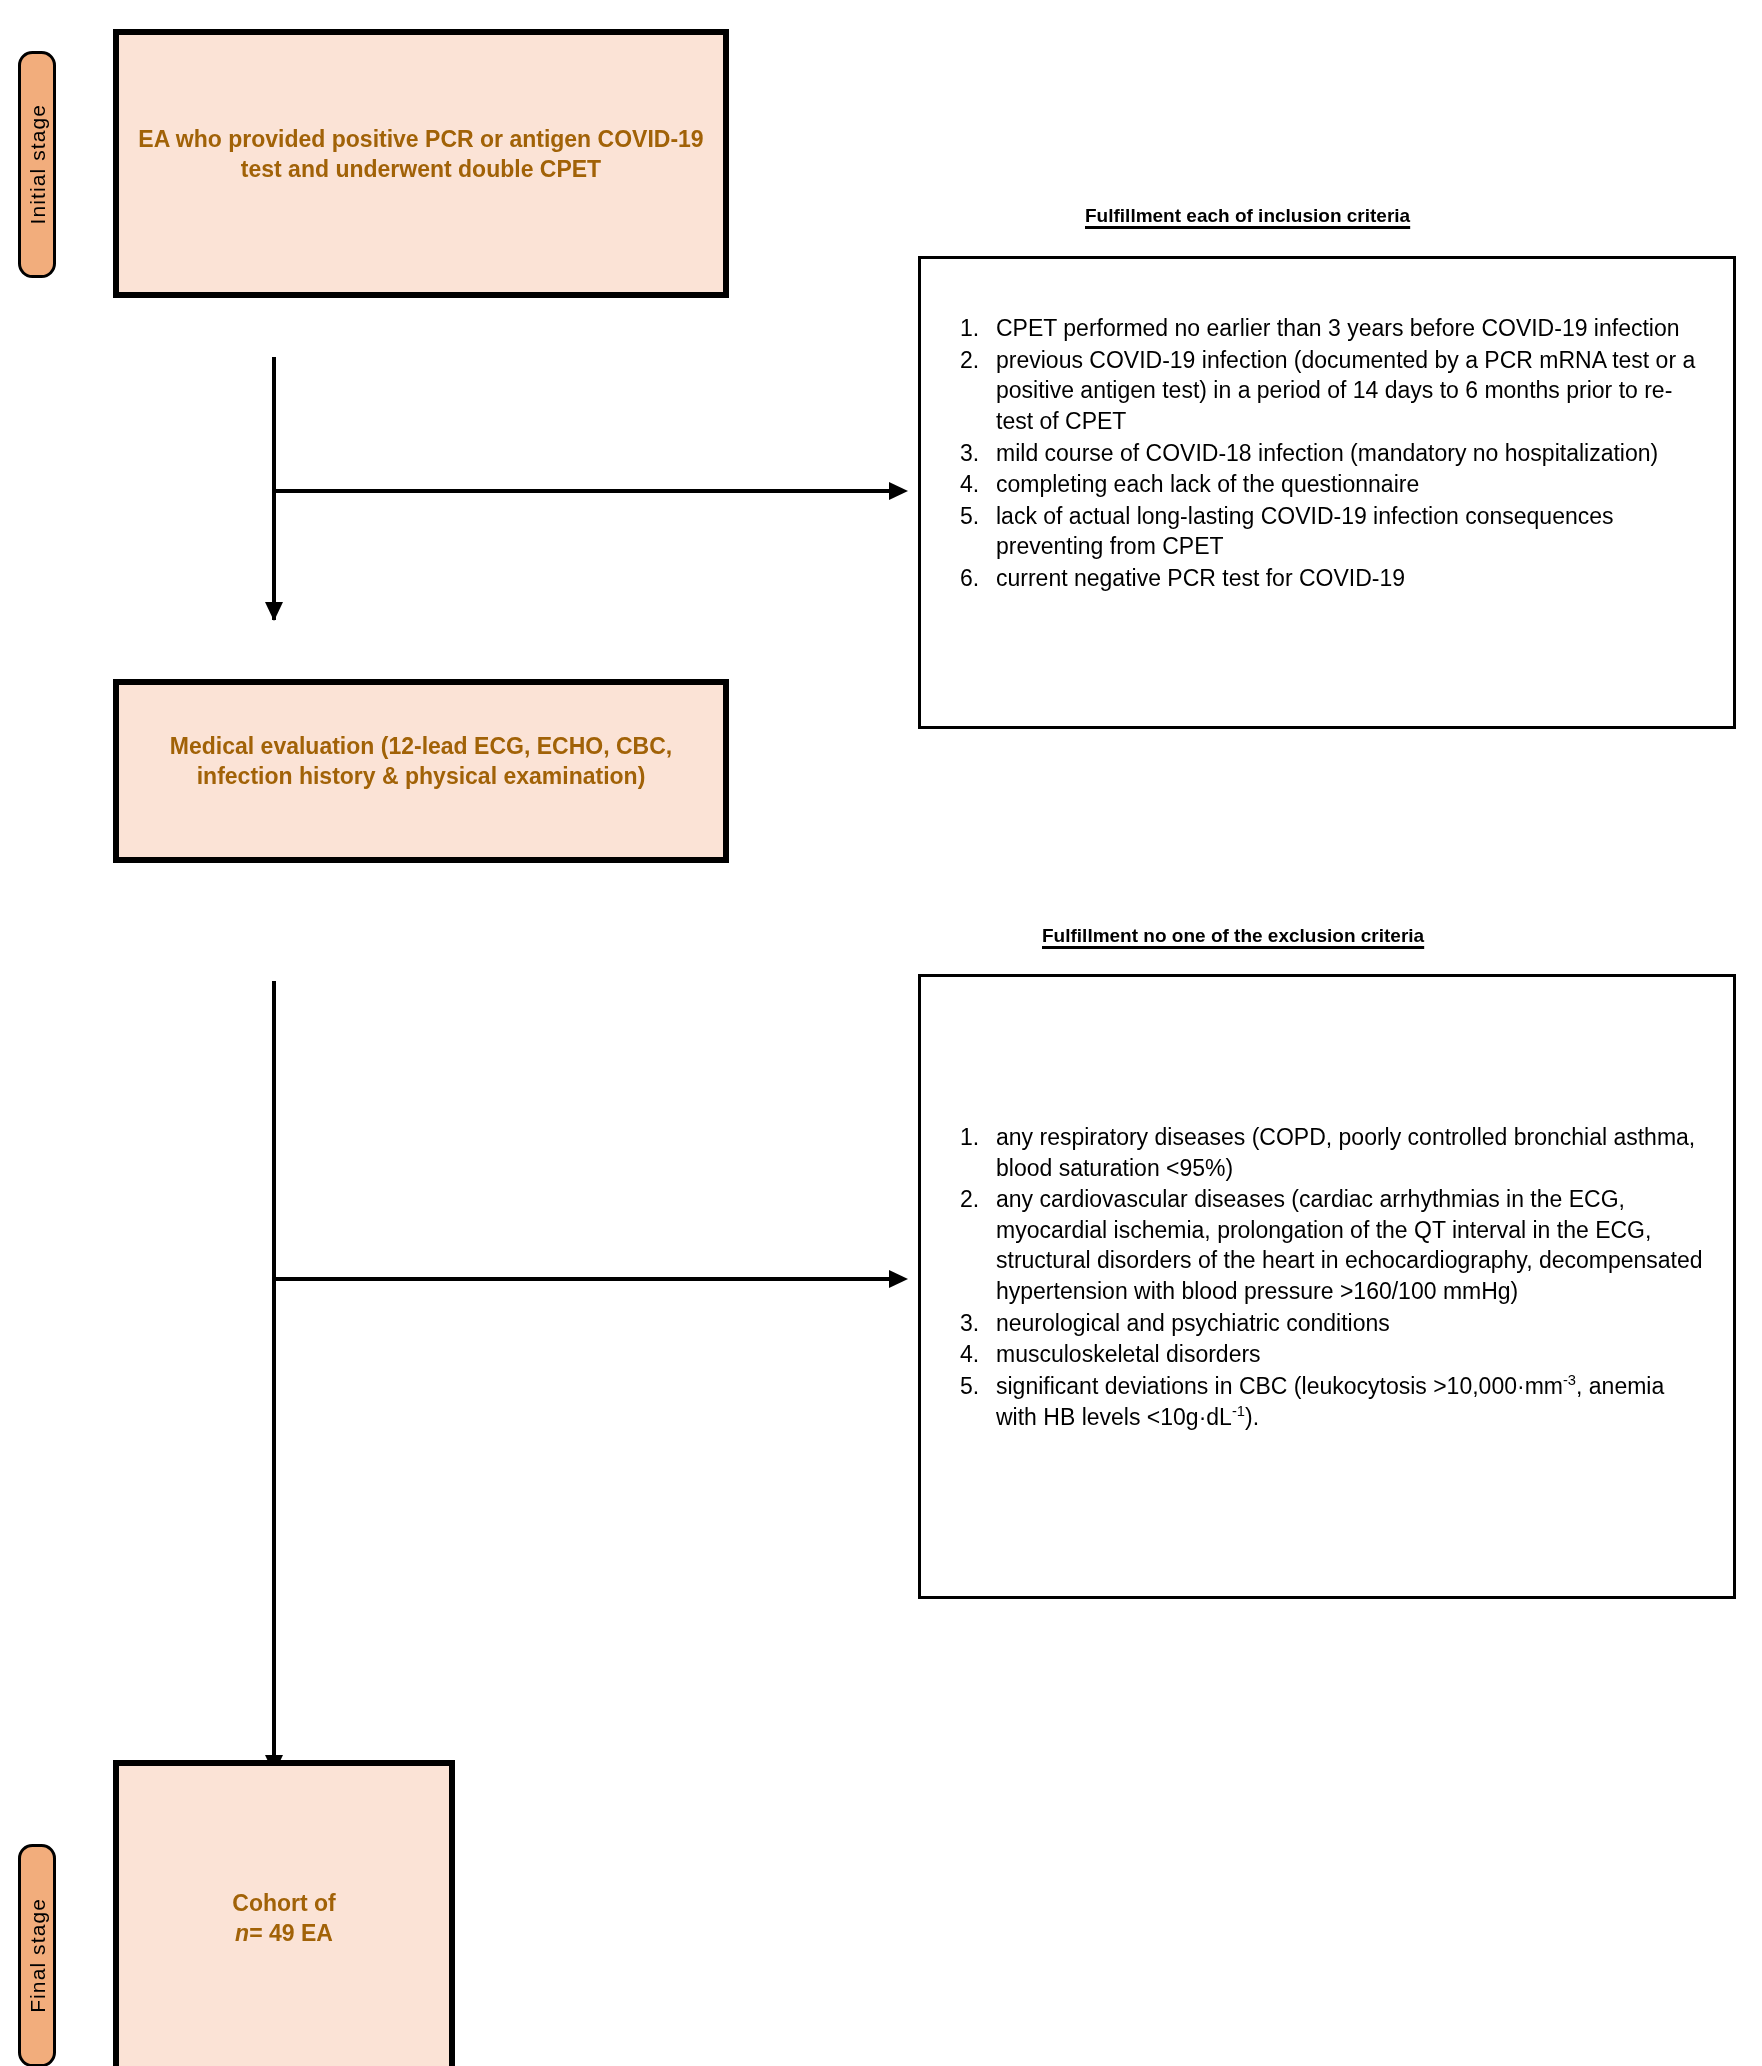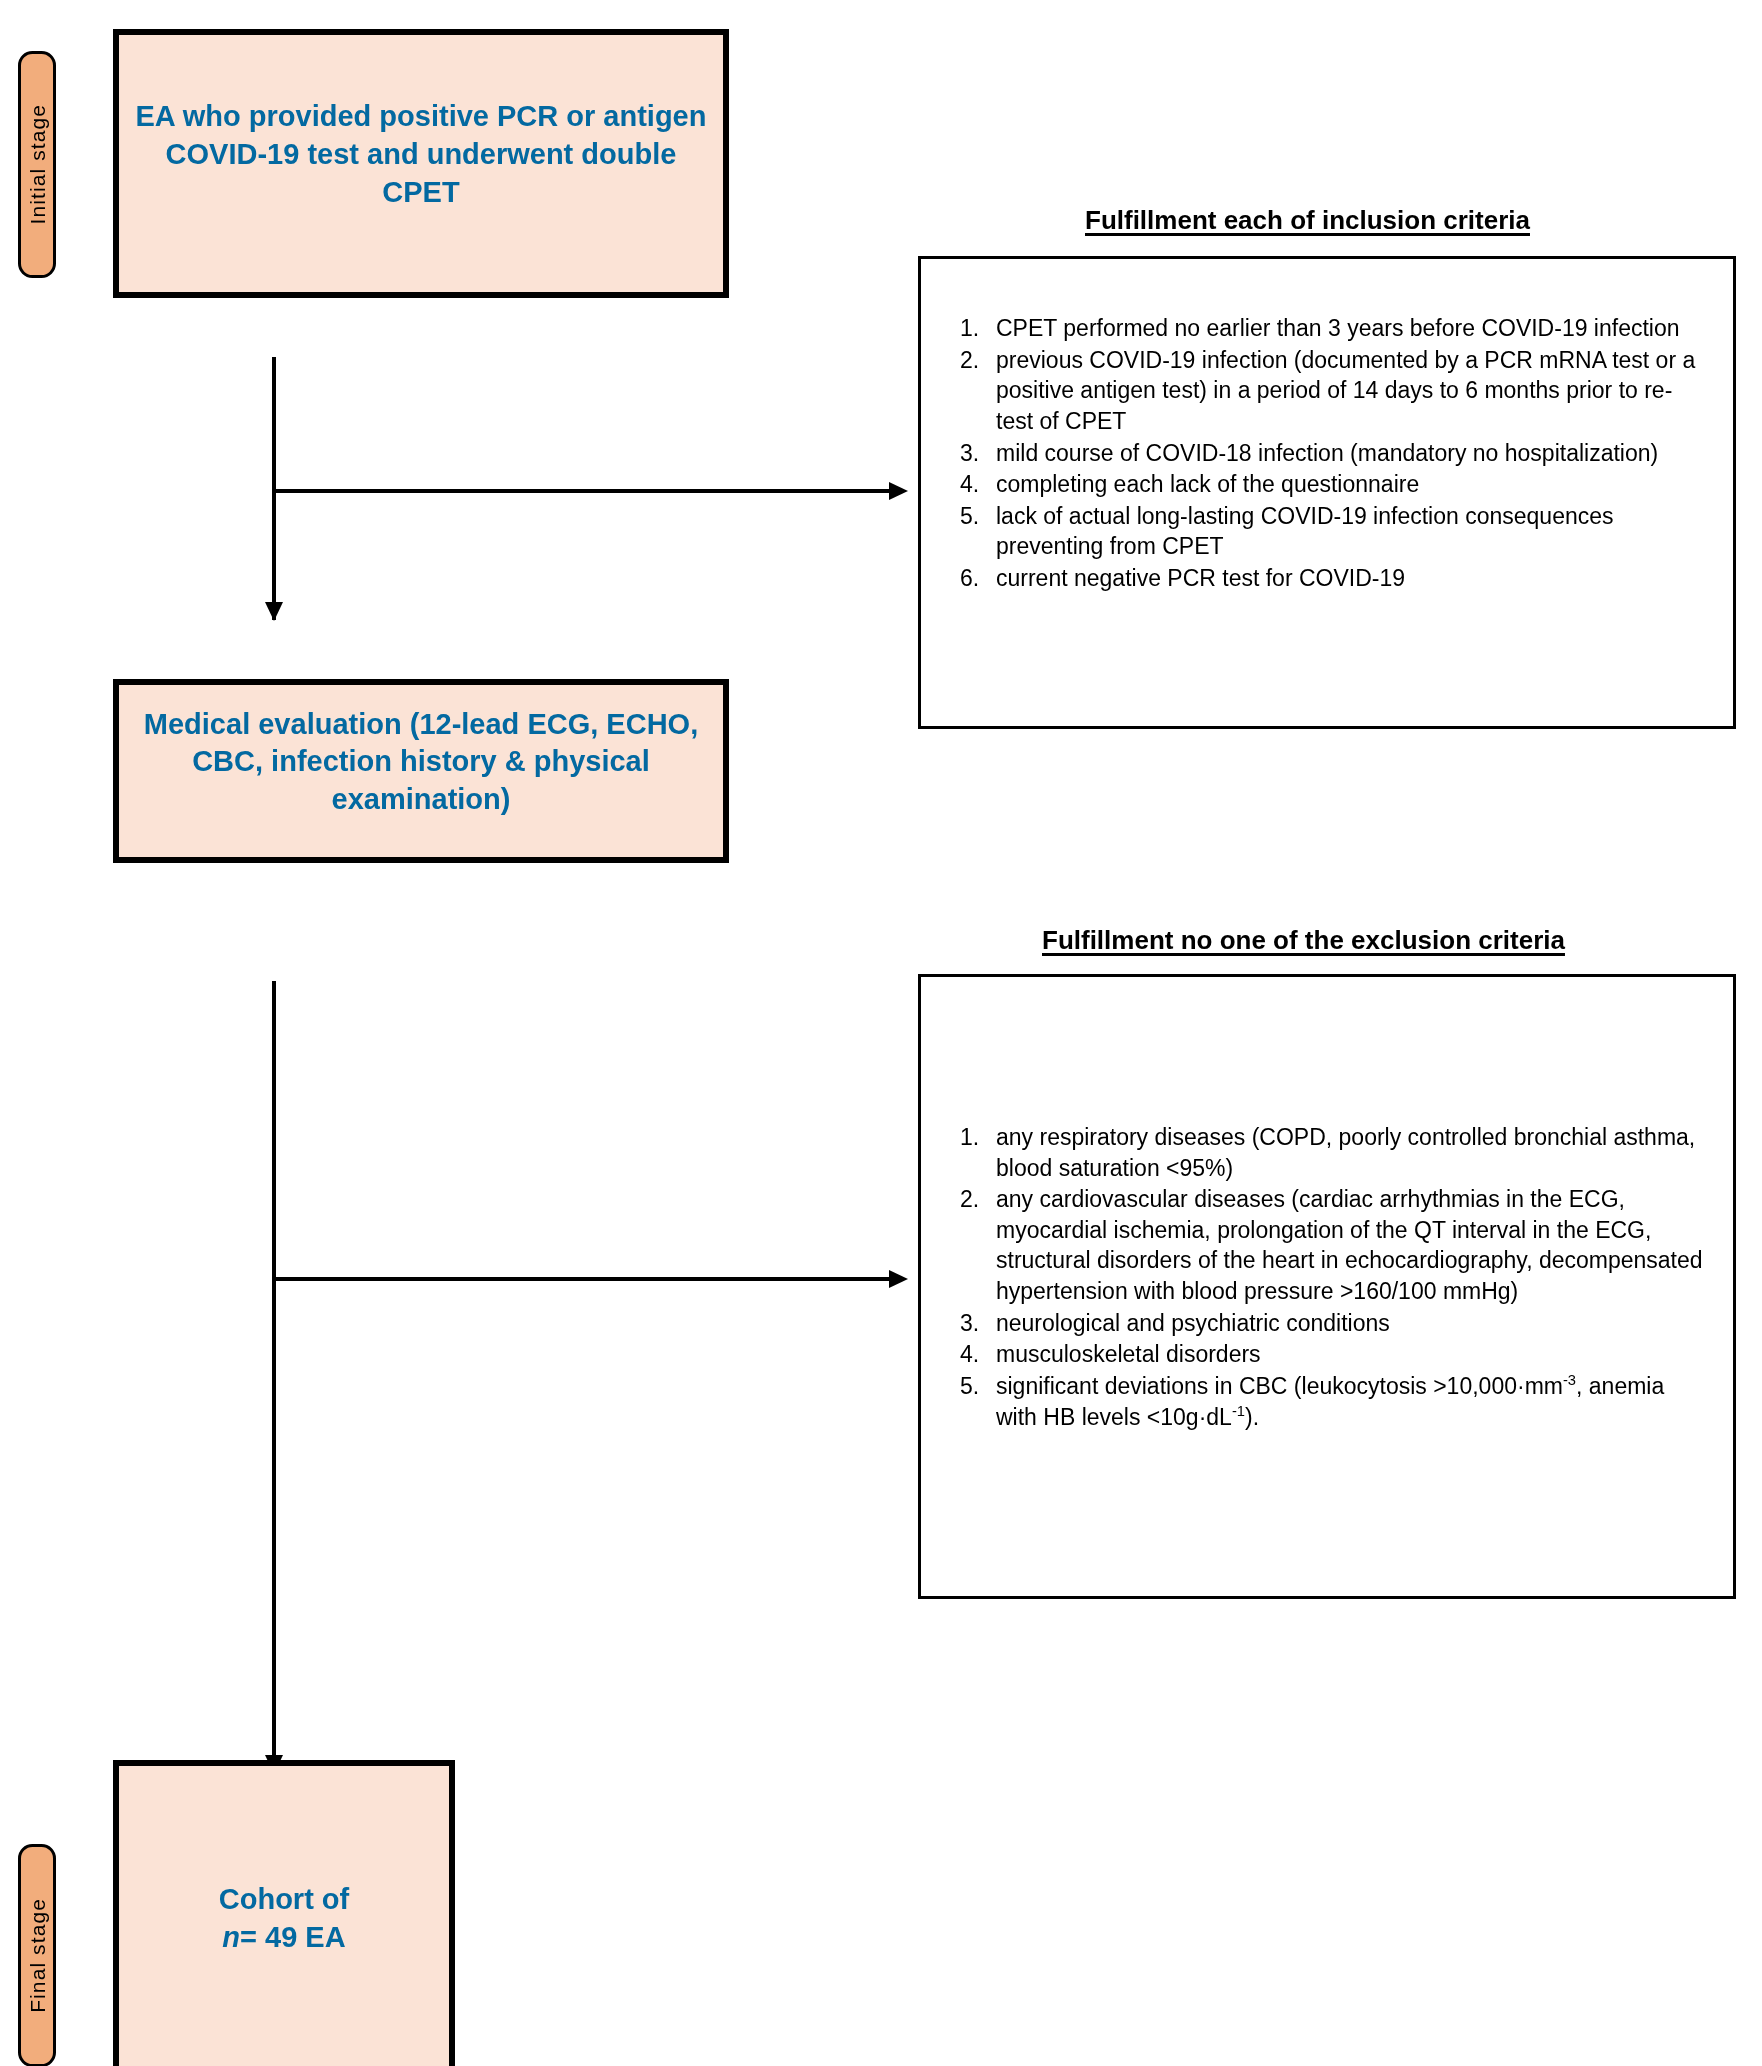--- a/index.html
+++ b/index.html
@@ -48,37 +48,37 @@
     position: absolute;
     background: #FBE3D6;
     border: 6.6px solid #000000;
     box-sizing: border-box;
     display: flex;
     align-items: center;
     justify-content: center;
     text-align: center;
   }
   .process-box .box-text {
-    font-size: 29px;
+    font-size: 23px;
     font-weight: bold;
     line-height: 1.30;
-    color: #0369a1;
+    color: #a16207;
     padding: 0 13.3px;
   }
   #box-initial { left: 113px; top: 29px;   width: 616px; height: 269px; }
   #box-medical { left: 113px; top: 679px; width: 616px; height: 184px; }
   #box-final   { left: 113px; top: 1760px; width: 342px;  height: 313px; }
   #box-initial .box-text,
   #box-medical .box-text { margin-top: -17.7px; }
   #box-final .box-text { margin-top: 5px; }
 
   
   .criteria-heading {
     position: absolute;
-    font-size: 26px;
+    font-size: 19px;
     font-weight: bold;
     text-decoration: underline;
     text-underline-offset: 3.9px;
     text-decoration-thickness: 2.8px;
     white-space: nowrap;
     color: #000000;
   }
   #heading-inclusion { left: 1085px; top: 205px;  }
   #heading-exclusion { left: 1042px; top: 925px; }
 

